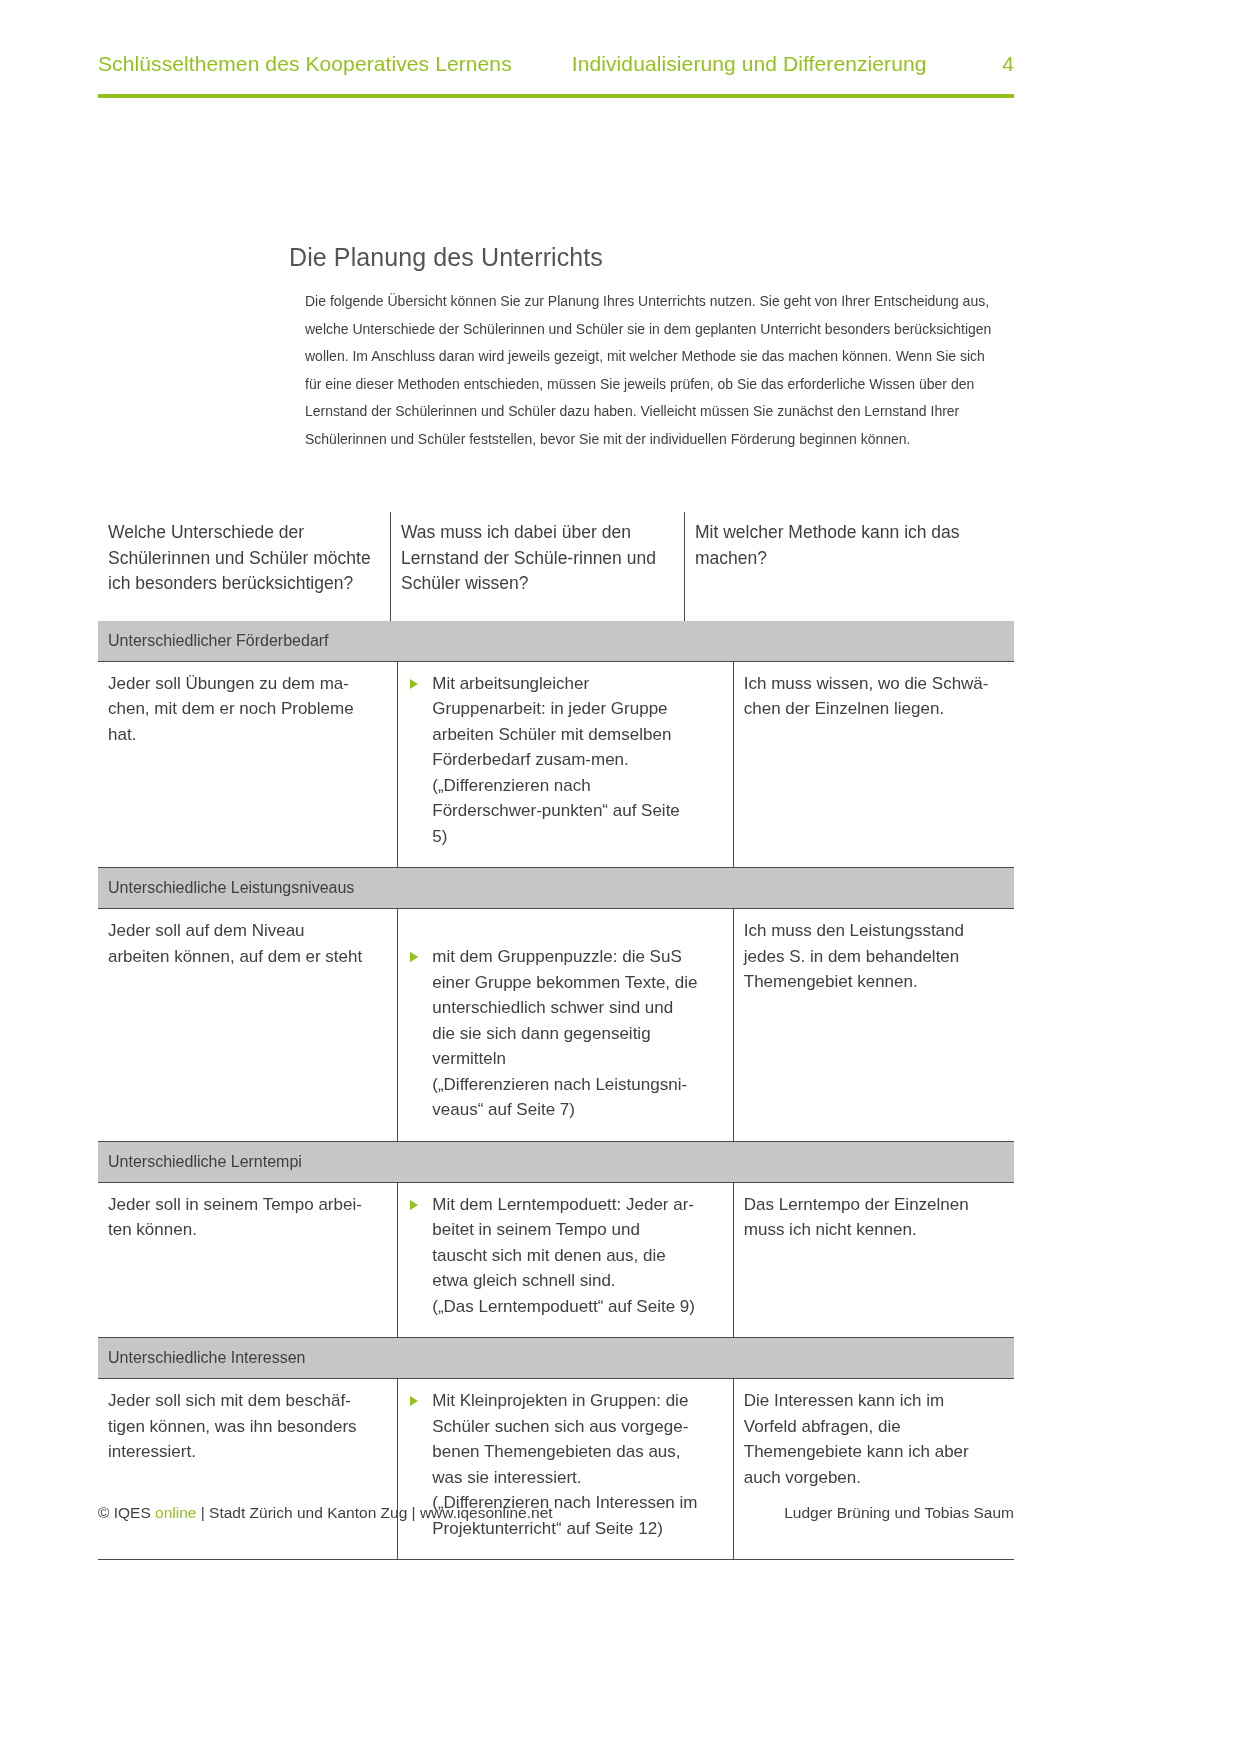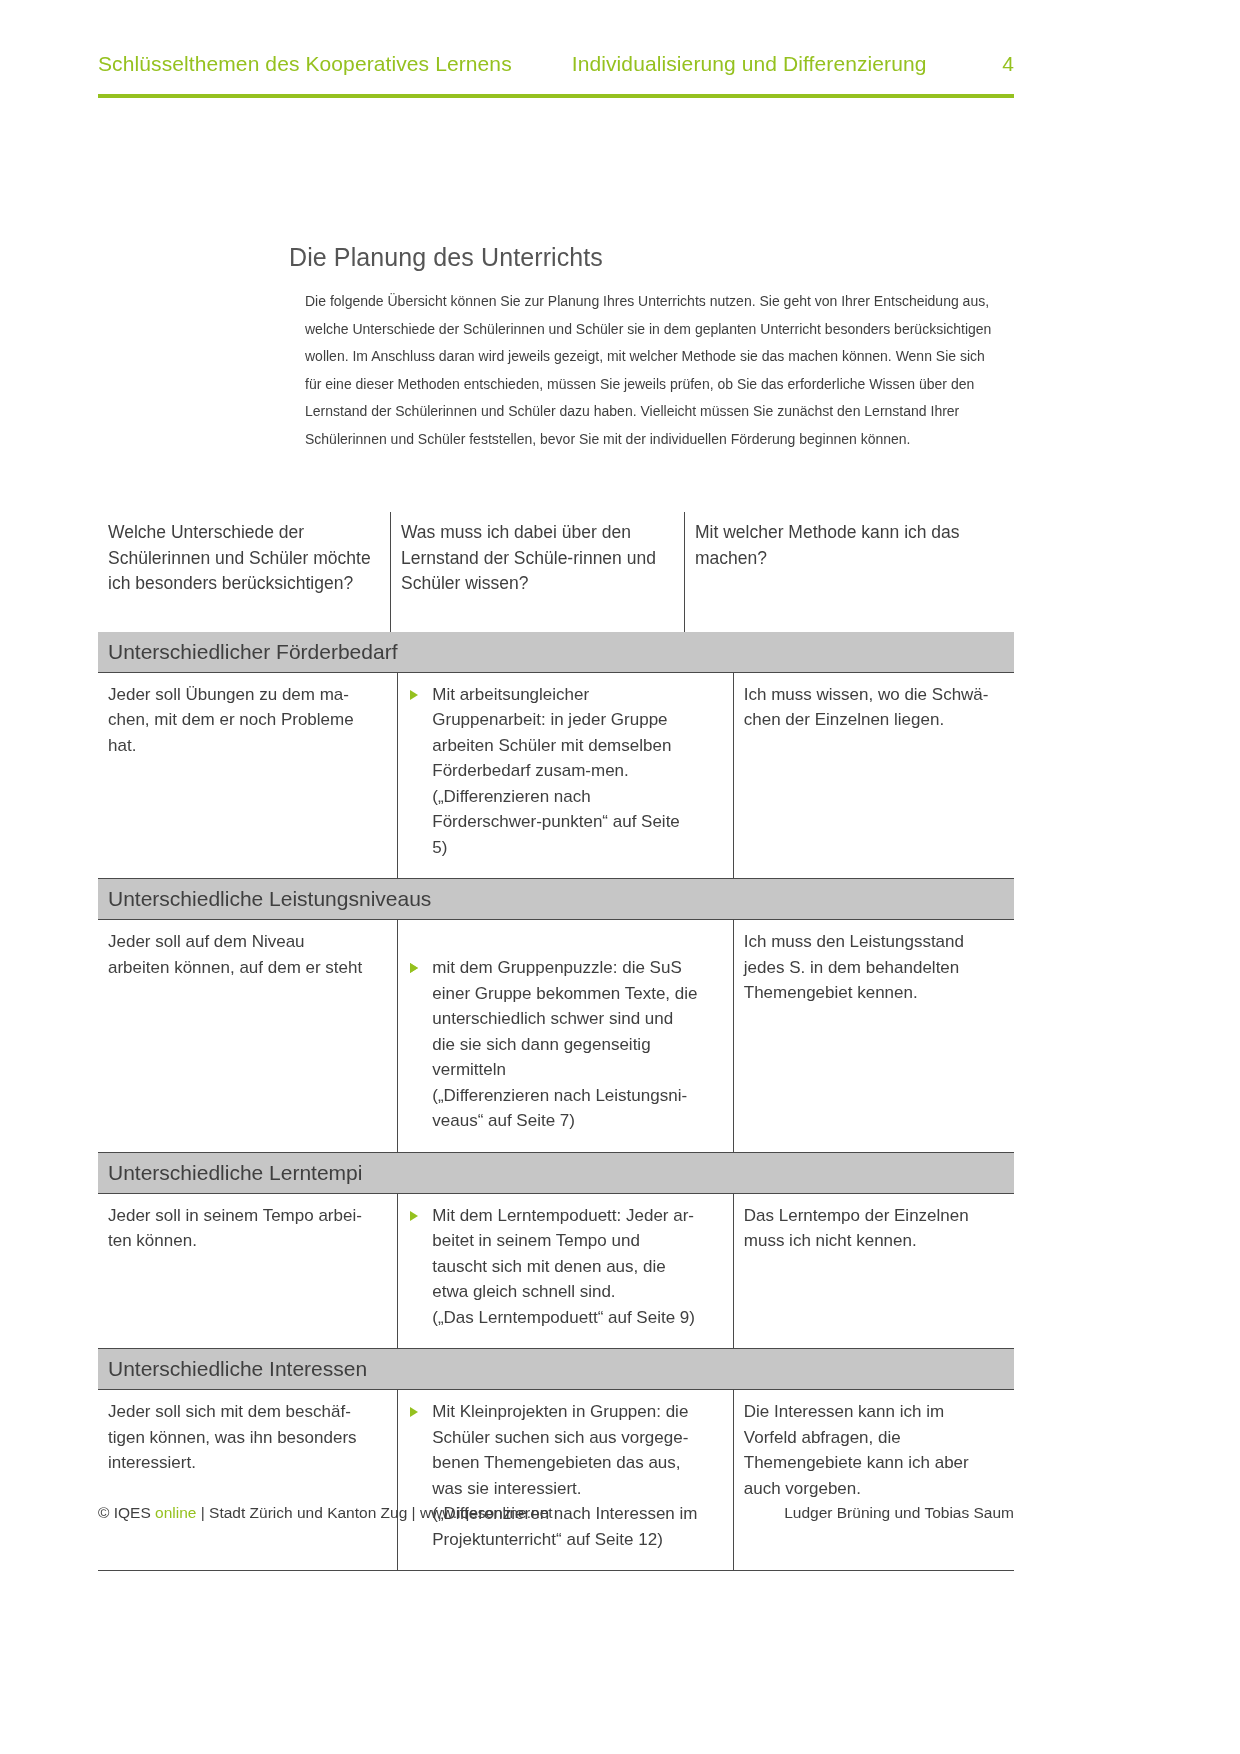--- a/index.html
+++ b/index.html
@@ -102,31 +102,31 @@
     line-height: 25.5px;
     color: #3f3f3f;
     padding: 8px 14px 14px 10px;
   }
   .c1 { width: 292px; }
   .c2 { width: 330px; border-left: 1.5px solid #4a4a4a; }
   .c3 { width: 294px; border-left: 1.5px solid #4a4a4a; }
 
   .header-row .cell {
     padding-top: 8px;
-    padding-bottom: 35px;
+    padding-bottom: 24px;
     line-height: 25.5px;
     font-size: 17.5px;
   }
 
   .band {
     width: 916px;
     background: #c6c6c6;
     box-sizing: border-box;
     padding: 7px 0 7px 10px;
-    font-size: 21px;
+    font-size: 16px;
     line-height: 26px;
     color: #3f3f3f;
   }
 
   .datarow {
     border-top: 1.2px solid #4a4a4a;
     border-bottom: 1.2px solid #4a4a4a;
     gap: 20px;
   }
   .datarow .cell { padding-top: 9px; padding-bottom: 16px; }

